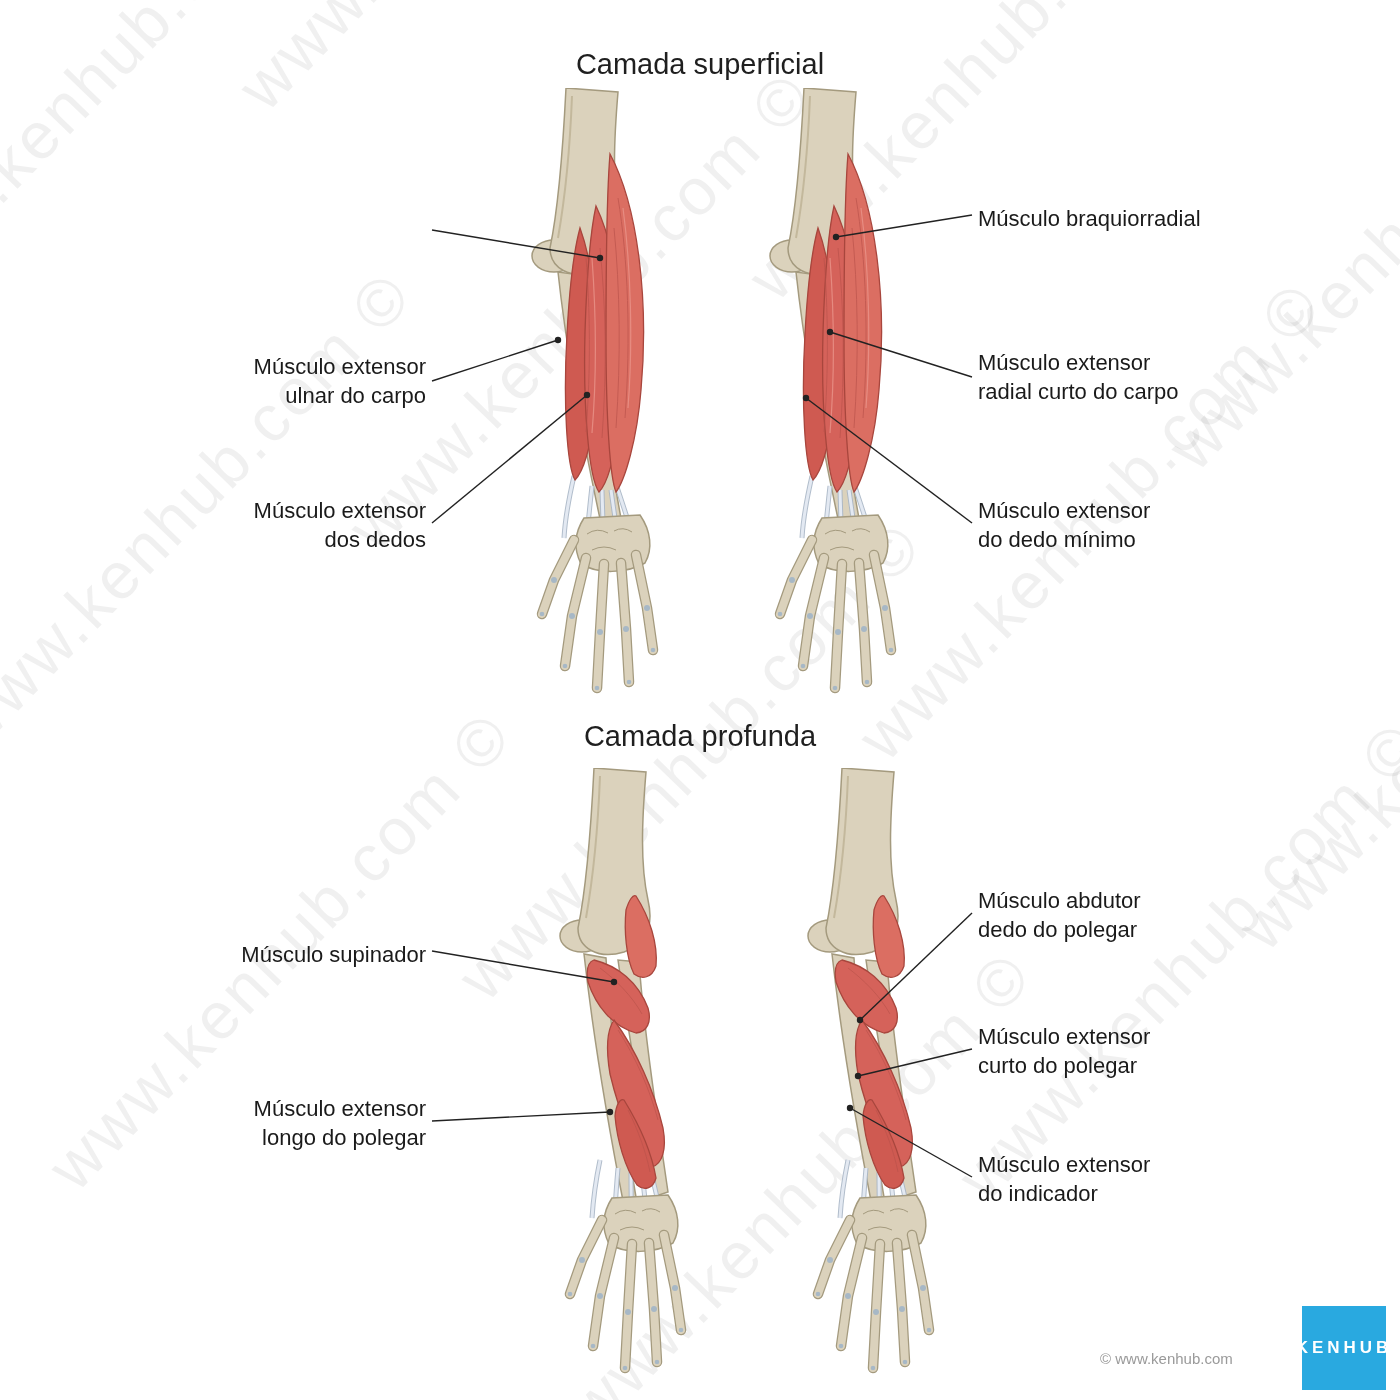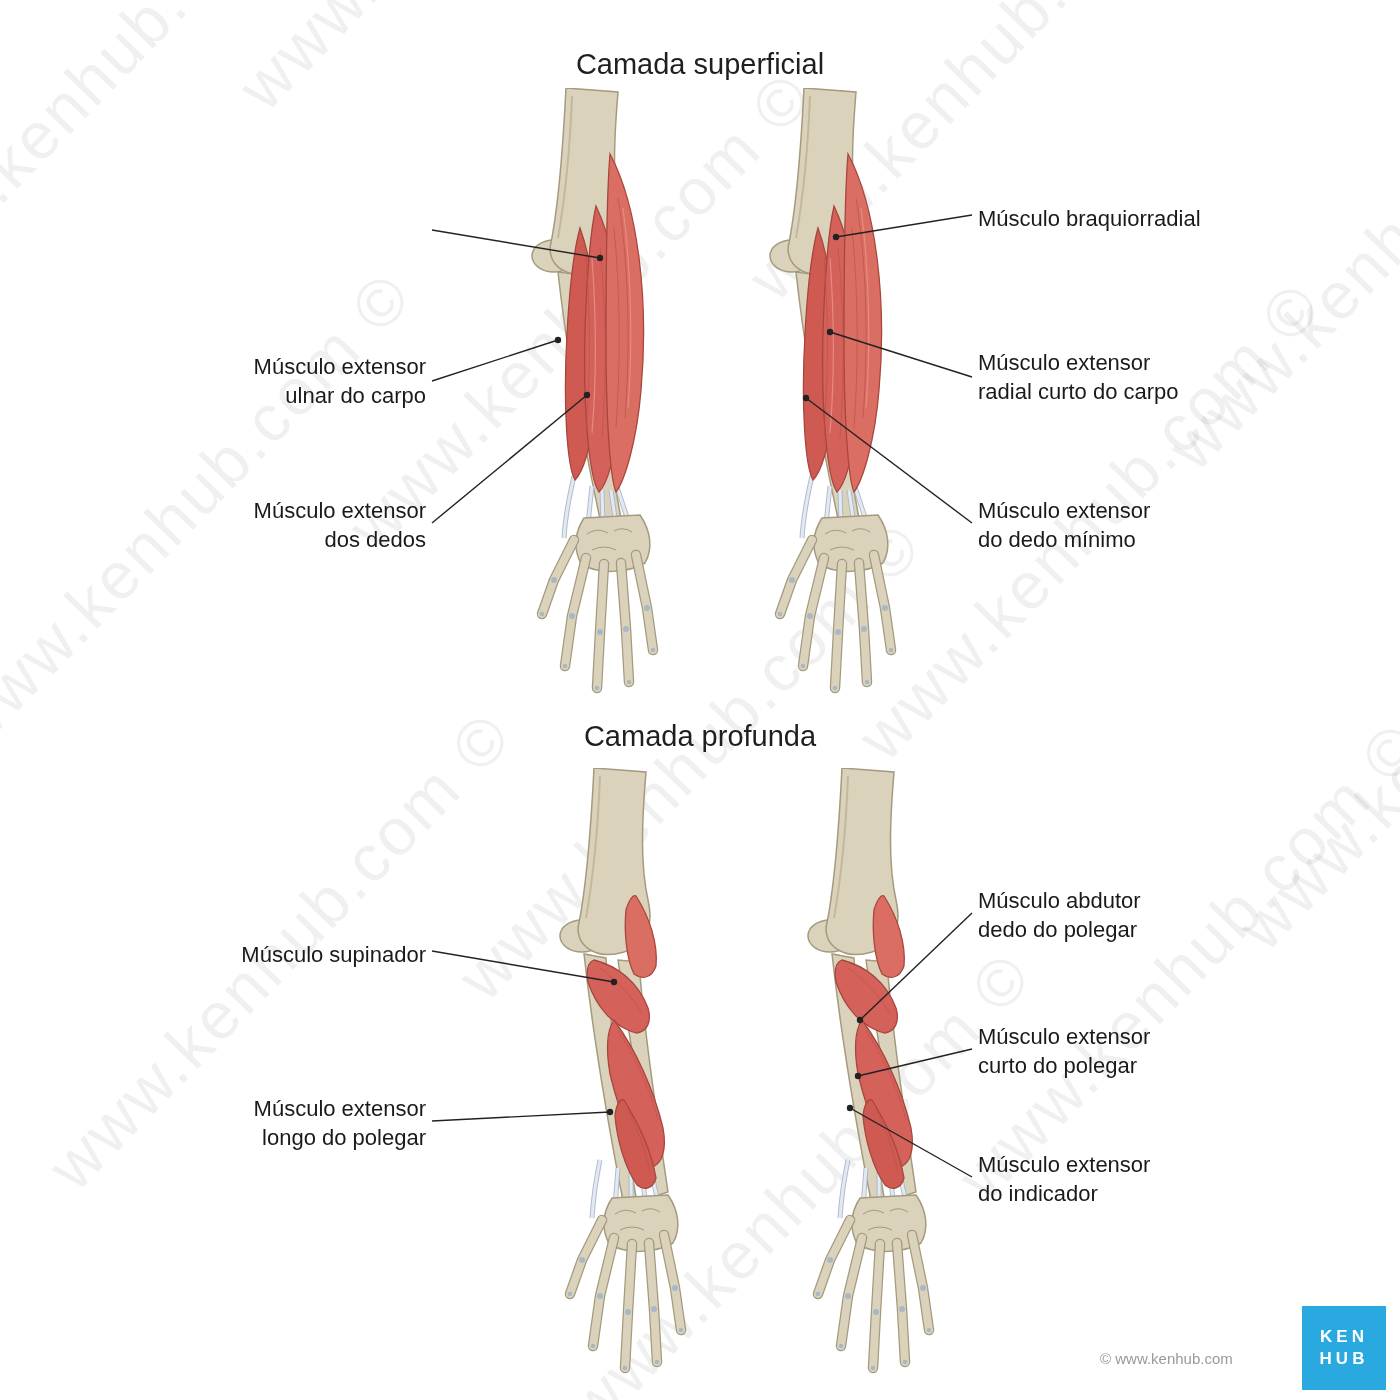--- a/index.html
+++ b/index.html
@@ -44,21 +44,21 @@
   .label.left-align  { text-align: left; }
   .arm { position: absolute; z-index: 2; }
   .leaders { position: absolute; left: 0; top: 0; z-index: 3; pointer-events: none; }
   .logo {
     position: absolute;
     left: 1302px; top: 1306px;
     width: 84px; height: 84px;
     background: #29a9e0;
     color: #ffffff;
     display: flex;
-    flex-direction: column;
+    flex-direction: row;
     align-items: center;
     justify-content: center;
     font-weight: bold;
     font-size: 17px;
     letter-spacing: 4px;
     line-height: 1.3;
     z-index: 5;
   }
   .copyright {
     position: absolute;

